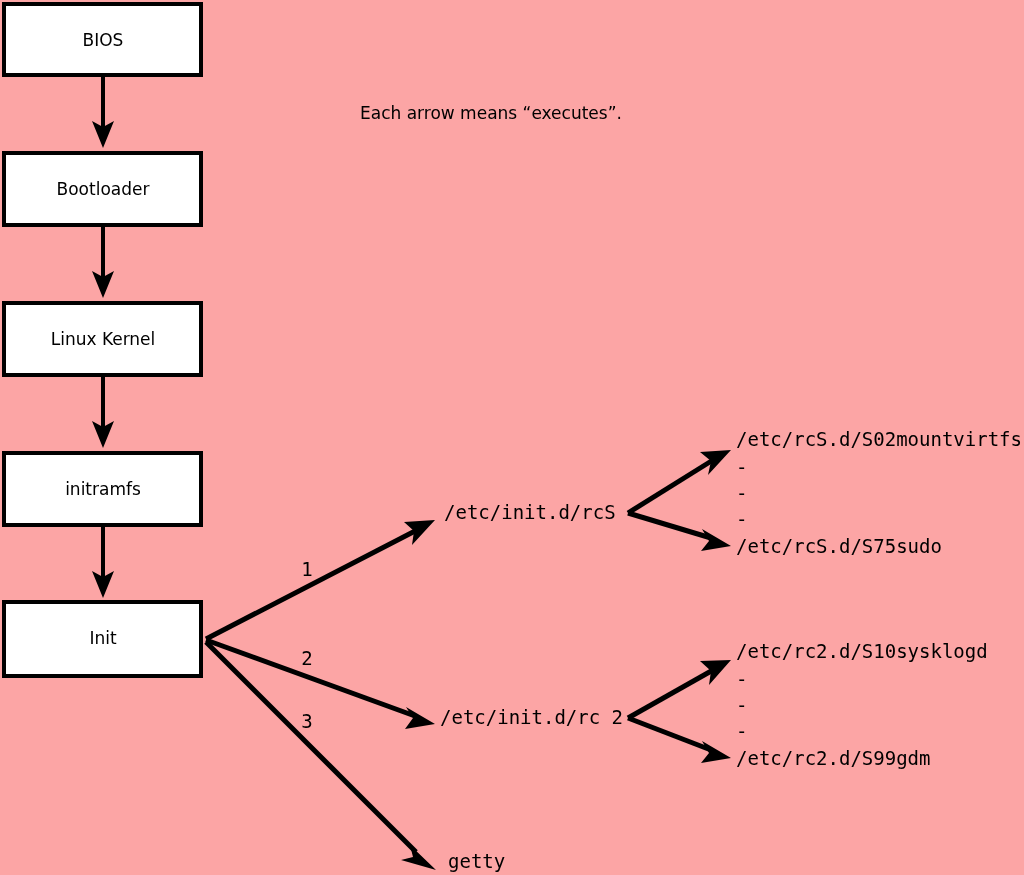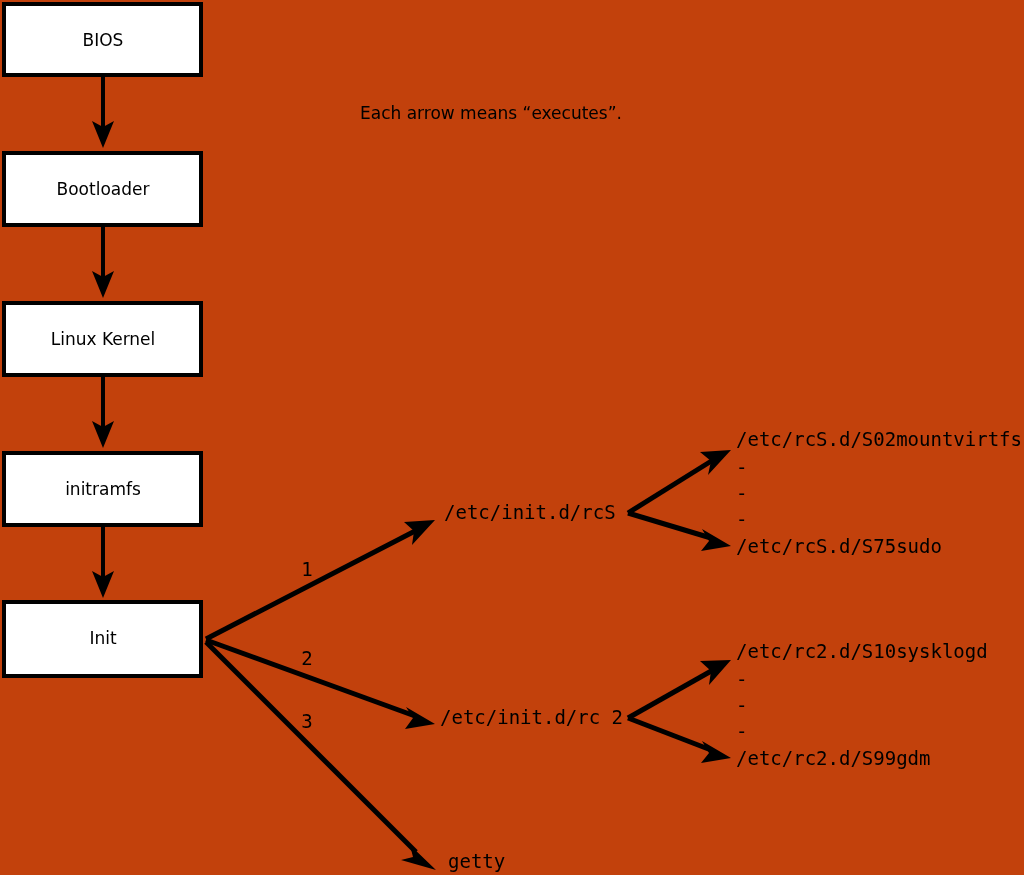--- a/index.html
+++ b/index.html
@@ -5,21 +5,21 @@
 <style>
   html, body {
     margin: 0;
     padding: 0;
     background: #ffffff;
   }
   #stage {
     position: relative;
     width: 1024px;
     height: 875px;
-    background: #c2410c;
+    background: #fca5a5;
     overflow: hidden;
     font-family: "DejaVu Sans", sans-serif;
   }
   svg.layer {
     position: absolute;
     left: 0;
     top: 0;
     width: 1024px;
     height: 875px;
     overflow: visible;

